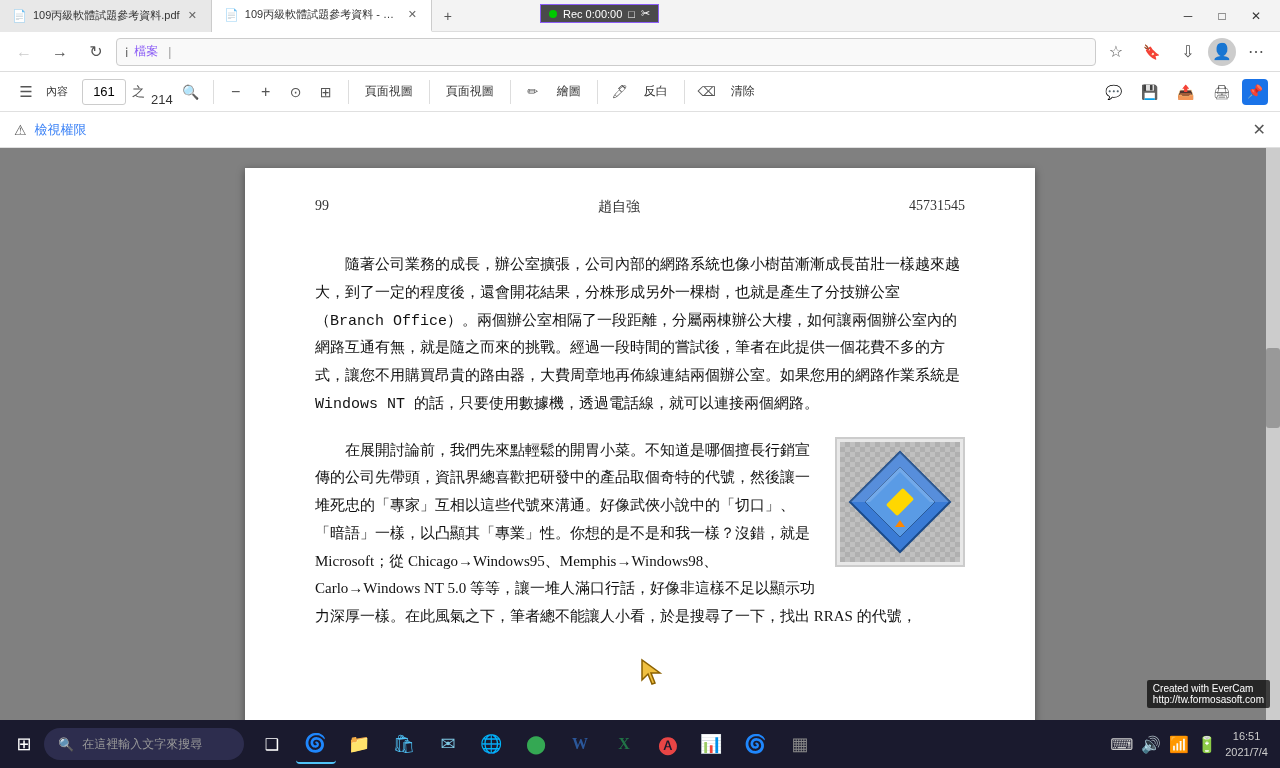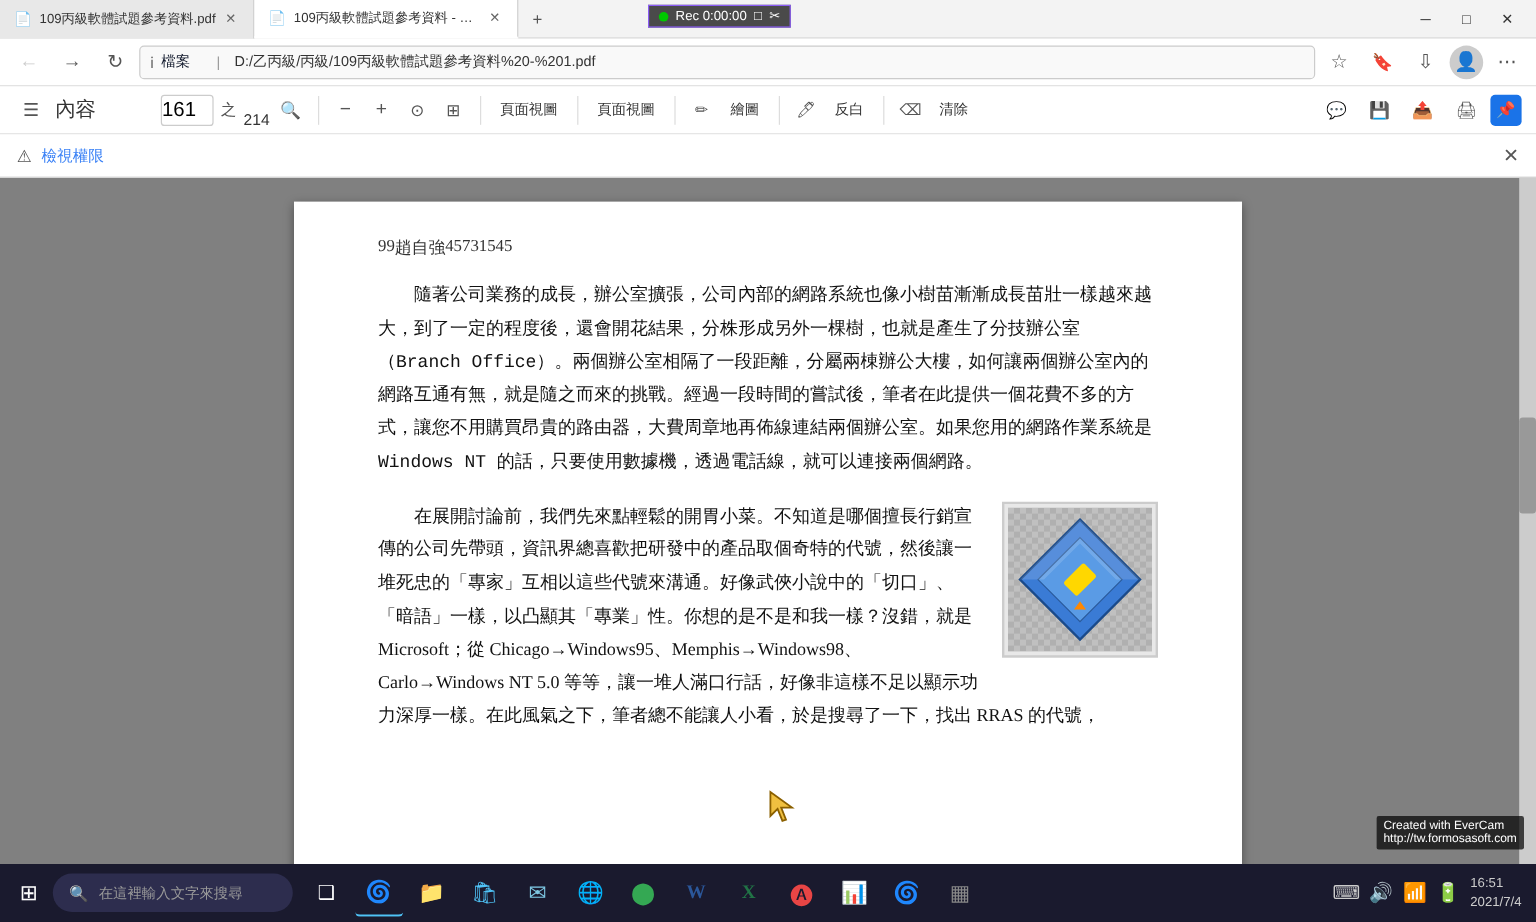--- a/index.html
+++ b/index.html
@@ -135,23 +135,22 @@
       width: 28px; height: 28px;
       display: flex; align-items: center; justify-content: center;
       cursor: pointer;
       font-size: 15px;
       color: #555;
     }
     .pdf-page-input {
       width: 44px; height: 26px;
       border: 1px solid #ccc;
       border-radius: 3px;
-      text-align: left;
-      font-size: 17px;
-      margin-left: 40px;
+      text-align: center;
+      font-size: 13px;
     }
     .pdf-of { font-size: 13px; color: #555; }
     .pdf-search {
       width: 24px; height: 24px;
       display: flex; align-items: center; justify-content: center;
       font-size: 14px; cursor: pointer; color: #555;
     }
     .pdf-divider { width: 1px; height: 24px; background: #ddd; margin: 0 4px; }
     .pdf-zoom-btn { width: 24px; height: 24px; display: flex; align-items: center; justify-content: center; font-size: 16px; cursor: pointer; color: #555; }
     .pdf-view-btn { font-size: 12px; color: #333; cursor: pointer; padding: 2px 6px; border-radius: 3px; }
@@ -195,21 +194,22 @@
       min-height: 560px;
       box-shadow: 0 2px 8px rgba(0,0,0,0.4);
       padding: 30px 70px;
       position: relative;
       font-family: 'Microsoft JhengHei', 'PingFang TC', '標楷體', serif;
     }
 
     
     .page-header {
       display: flex;
-      margin-bottom: 17px;
+      justify-content: space-between;
+      margin-bottom: 36px;
       font-size: 14px;
       color: #333;
     }
 
     
     .section-title {
       border: 2px solid #333;
       text-align: center;
       padding: 8px 20px;
       margin-bottom: 24px;
@@ -303,21 +303,21 @@
     .taskbar-app.active { border-bottom: 2px solid #4fc3f7; }
     .taskbar-right {
       margin-left: auto;
       display: flex;
       align-items: center;
       gap: 8px;
       padding-right: 8px;
       font-size: 11px;
       color: #ccc;
     }
-    .taskbar-time { text-align: left; line-height: 1.5; }
+    .taskbar-time { text-align: center; line-height: 1.5; }
     .evercam-watermark {
       position: fixed;
       bottom: 60px;
       right: 10px;
       background: rgba(0,0,0,0.7);
       color: #fff;
       font-size: 10px;
       padding: 3px 6px;
       border-radius: 2px;
     }
@@ -380,38 +380,37 @@
       <div class="win-ctrl close">✕</div>
     </div>
   </div>
 
   <div class="toolbar">
     <div class="tb-btn disabled">←</div>
     <div class="tb-btn">→</div>
     <div class="tb-btn">↻</div>
     <div class="address-bar">
       <span class="address-icon">ℹ</span>
-      <span style="color:#0f172a; margin-right:16px;">檔案</span>
+      <span style="color:#8b5cf6; margin-right:4px;">檔案</span>
       <span style="color:#999;">|</span>
-      <span style="margin-left:6px; flex:1; font-size:12px;">D:/乙丙級/丙級/109丙級軟體試題參考資料%20-%201.pdf</span>
     </div>
     <div class="toolbar-right">
       <div class="tb-btn">☆</div>
       <div class="tb-btn" style="font-size:14px;">🔖</div>
       <div class="tb-btn">⇩</div>
       <div class="profile-icon">
         <span>👤</span>
       </div>
       <div class="tb-btn">⋯</div>
     </div>
   </div>
 
   <div class="pdf-toolbar">
     <div class="pdf-sidebar-btn">☰</div>
-    <span style="font-size:17px; margin-right:8px;">內容</span>
+    <span style="font-size:11px; margin-right:8px;">內容</span>
     <input class="pdf-page-input" value="161" style="">
     <span class="pdf-of">之</span>
     <span style="font-size:13px;margin-top:16px;">214</span>
     <div class="pdf-search">🔍</div>
     <div class="pdf-divider"></div>
     <div class="pdf-zoom-btn">−</div>
     <div class="pdf-zoom-btn">+</div>
     <div class="pdf-zoom-btn" style="font-size:14px;">⊙</div>
     <div class="pdf-zoom-btn" style="font-size:14px;">⊞</div>
     <div class="pdf-divider"></div>

